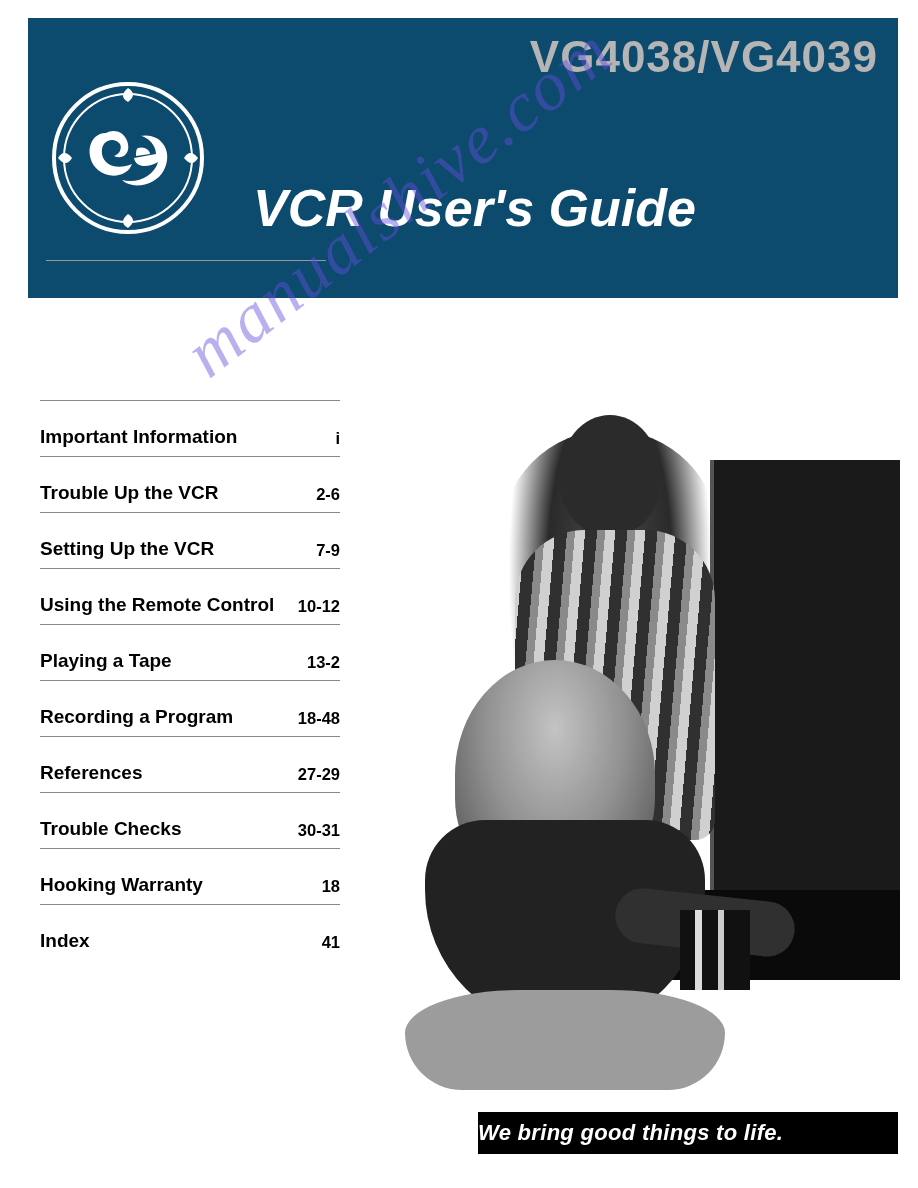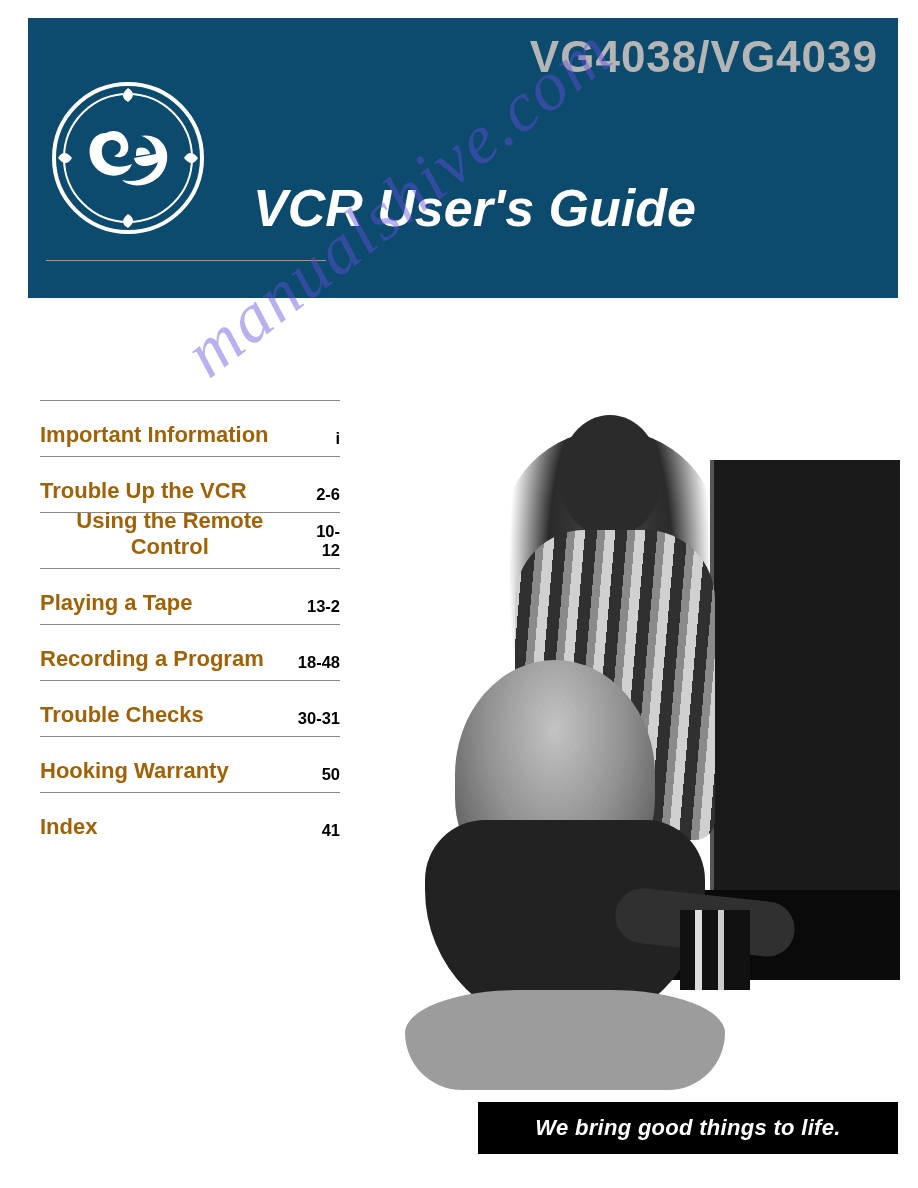--- a/index.html
+++ b/index.html
@@ -65,23 +65,23 @@
     justify-content: space-between;
     align-items: flex-end;
     border-top: 1px solid #888;
     height: 56px;
     padding-bottom: 8px;
   }
   .toc-row:last-child {
     border-bottom: none;
   }
   .toc-label {
-    font-size: 22px;
-    font-weight: bold;
-    color: #a16207;
+    font-size: 19px;
+    font-weight: bold;
+    color: #000000;
     text-align: center;
   }
   .toc-pages {
     font-size: 16.5px;
     font-weight: bold;
     color: #000;
     text-align: right;
   }
   .photo-area {
     position: absolute;
@@ -201,26 +201,25 @@
     font-family: Georgia, 'Times New Roman', serif;
     letter-spacing: 2px;
     pointer-events: none;
     white-space: nowrap;
   }
   .tagline-bar {
     position: absolute;
     right: 20px;
     bottom: 34px;
     width: 420px;
-    height: 52px;
+    height: 42px;
     background: #000;
     color: #fff;
     display: flex;
     align-items: center;
-    justify-content: center;
   }
   .tagline-text {
     font-size: 22px;
     font-style: italic;
     font-weight: bold;
     letter-spacing: 0.3px;
   }
 </style>
 </head>
 <body>
@@ -265,38 +264,46 @@
 <div class="toc">
   <div class="toc-row">
     <span class="toc-label">Important Information</span>
     <span class="toc-pages">i</span>
   </div>
   <div class="toc-row">
     <span class="toc-label">Trouble Up the VCR</span>
     <span class="toc-pages">2-6</span>
   </div>
   <div class="toc-row">
+    <span class="toc-label">Setting Up the VCR</span>
+    <span class="toc-pages">7-9</span>
+  </div>
+  <div class="toc-row">
     <span class="toc-label">Using the Remote Control</span>
     <span class="toc-pages">10-12</span>
   </div>
   <div class="toc-row">
     <span class="toc-label">Playing a Tape</span>
     <span class="toc-pages">13-2</span>
   </div>
   <div class="toc-row">
     <span class="toc-label">Recording a Program</span>
     <span class="toc-pages">18-48</span>
   </div>
   <div class="toc-row">
+    <span class="toc-label">References</span>
+    <span class="toc-pages">27-29</span>
+  </div>
+  <div class="toc-row">
     <span class="toc-label">Trouble Checks</span>
     <span class="toc-pages">30-31</span>
   </div>
   <div class="toc-row">
     <span class="toc-label">Hooking Warranty</span>
-    <span class="toc-pages">50</span>
+    <span class="toc-pages">18</span>
   </div>
   <div class="toc-row">
     <span class="toc-label">Index</span>
     <span class="toc-pages">41</span>
   </div>
 </div>
 
 <div class="photo-area" title="Black-and-white photo of a man in a vertically striped shirt standing behind a seated woman with long curly hair; she is reaching toward a VCR beneath a large television set, with a stack of VHS tapes nearby.">
   <div class="tv"></div>
   <div class="tv-base"></div>

